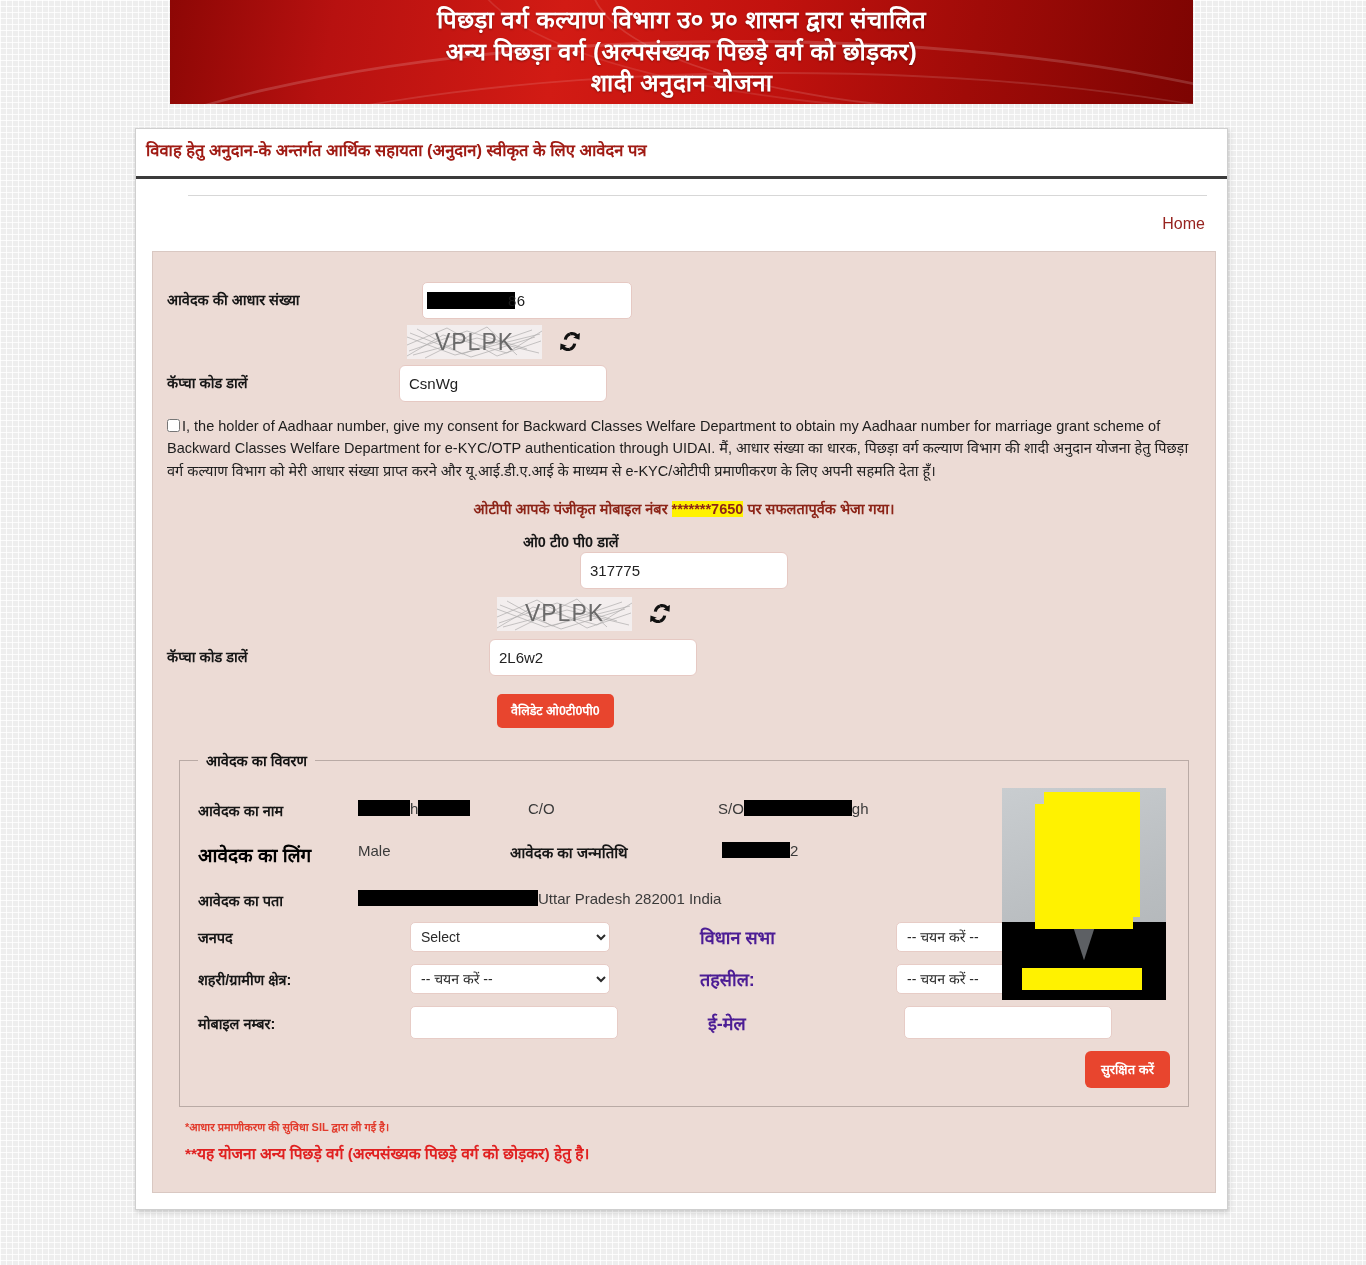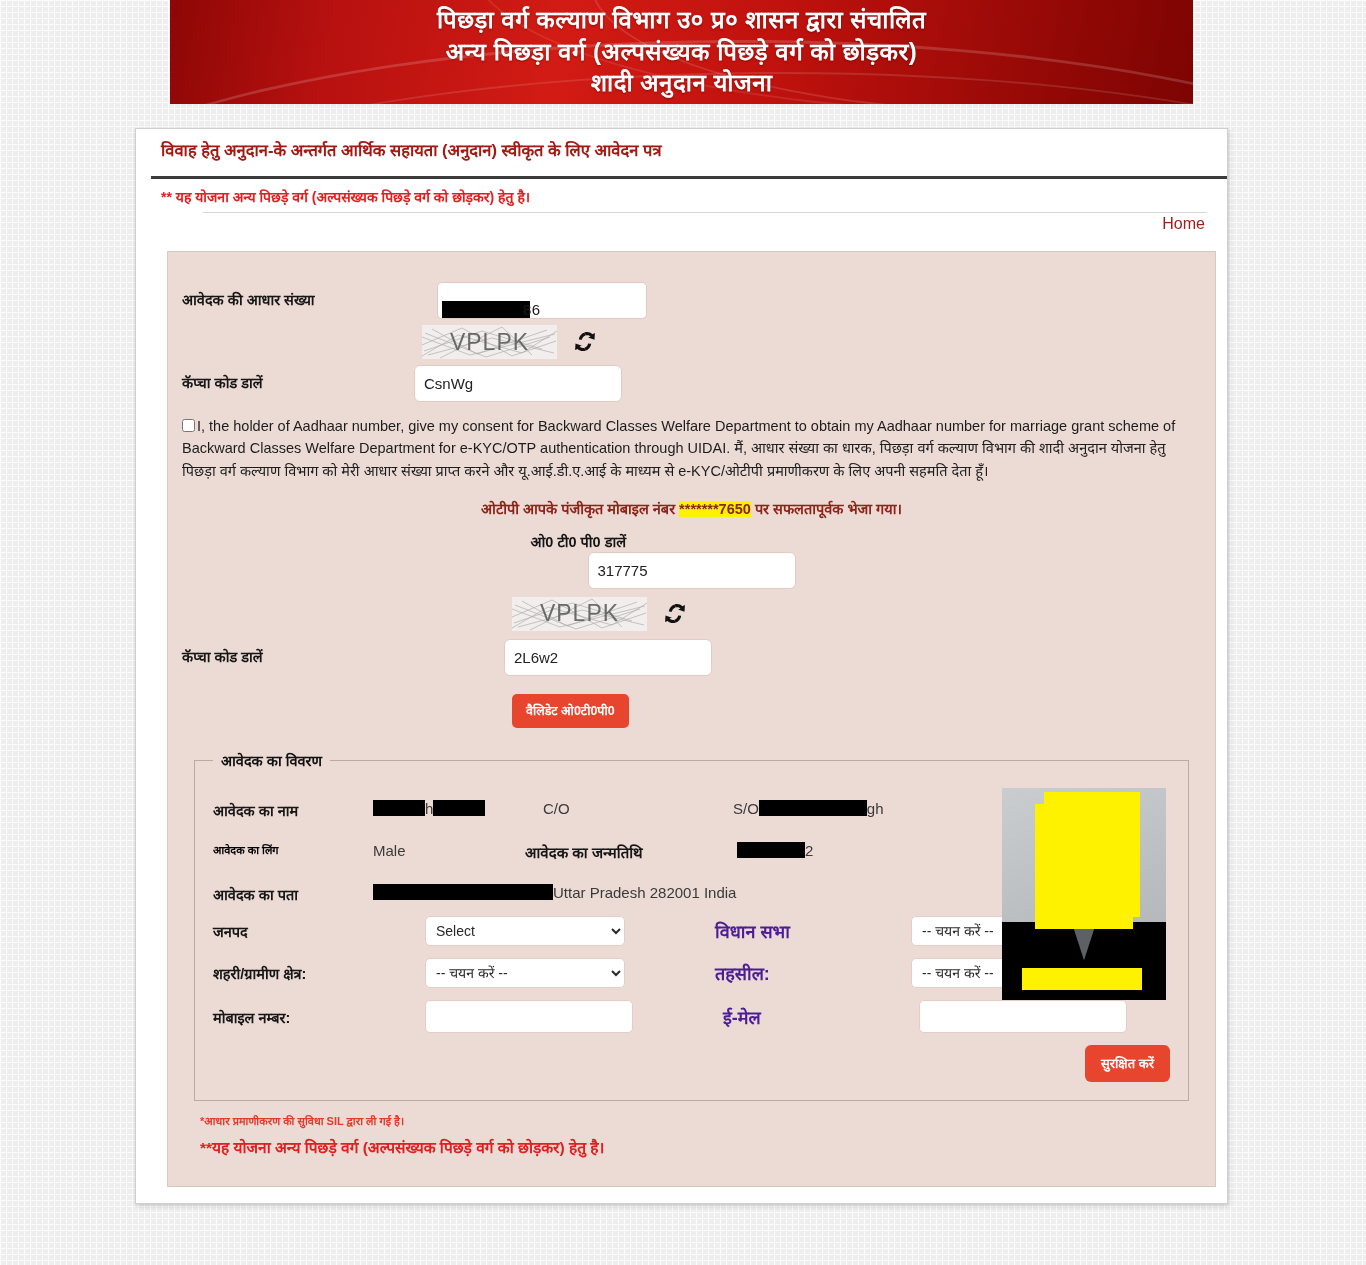--- a/index.html
+++ b/index.html
@@ -57,21 +57,20 @@
   
   .page-card {
     position: absolute;
     left: 135px;
     top: 128px;
     width: 1093px;
     background: #ffffff;
     box-shadow: 1px 2px 5px rgba(0,0,0,0.18);
     border: 1px solid #cfcfcf;
     box-sizing: border-box;
-    padding-left: 15px;
   }
 
   .form-title-bar {
     border-bottom: 3px solid #3b3b3b;
     padding: 12px 10px 10px 10px;
     box-sizing: border-box;
     height: 50px;
   }
   .form-title {
     color: #a01b14;
@@ -143,21 +142,21 @@
   }
   .aadhaar-box {
     width: 210px;
     position: relative;
     height: 37px;
     border-radius: 5px;
     background: #fff;
     border: 1px solid #e6c9c3;
     box-sizing: border-box;
     display: flex;
-    align-items: flex-end;
+    align-items: center;
     padding-left: 4px;
     overflow: hidden;
   }
   .redact {
     background: #000;
     display: inline-block;
     vertical-align: middle;
   }
   .redact-aadhaar { width: 88px; height: 17px; }
   .aadhaar-tail {
@@ -284,21 +283,21 @@
   .name-val { width: 170px; }
   .co-key { width: 190px; font-size: 15px; color: #3a3a3a; }
   .so-val { font-size: 15px; color: #3a3a3a; }
 
   .redact-name1 { width: 52px; height: 16px; vertical-align: -2px; }
   .redact-name2 { width: 52px; height: 16px; vertical-align: -2px; }
   .redact-so { width: 108px; height: 16px; vertical-align: -2px; }
   .redact-dob { width: 68px; height: 16px; vertical-align: -2px; }
   .redact-addr { width: 180px; height: 16px; vertical-align: -2px; }
 
-  .gender-key { width: 160px; font-size: 11px; font-weight: 700; }
+  .gender-key { width: 160px; font-size: 19px; font-weight: 700; }
   .gender-val { width: 152px; font-size: 15px; color: #3a3a3a; }
   .dob-key { width: 212px; font-size: 15px; font-weight: 700; color: #161616; }
 
   
   .photo {
     position: absolute;
     right: 22px;
     top: 18px;
     width: 164px;
     height: 212px;
@@ -400,21 +399,20 @@
   </div>
 </div>
 
 <div class="page-card">
 
   <div class="form-title-bar">
     <div class="form-title">विवाह हेतु अनुदान-के अन्तर्गत आर्थिक सहायता (अनुदान) स्वीकृत के लिए आवेदन पत्र</div>
   </div>
 
   <div class="notice-zone">
-    <div class="notice-red">** यह योजना अन्य पिछड़े वर्ग (अल्पसंख्यक पिछड़े वर्ग को छोड़कर) हेतु है।</div>
     <a class="home-link" href="#">Home</a>
     <div class="tab-rule"></div>
   </div>
 
   <div class="form-body">
 
     <div class="row aadhaar-row">
       <div class="lbl">आवेदक की आधार संख्या</div>
       <div class="aadhaar-box">
         <span class="redact redact-aadhaar"></span>

